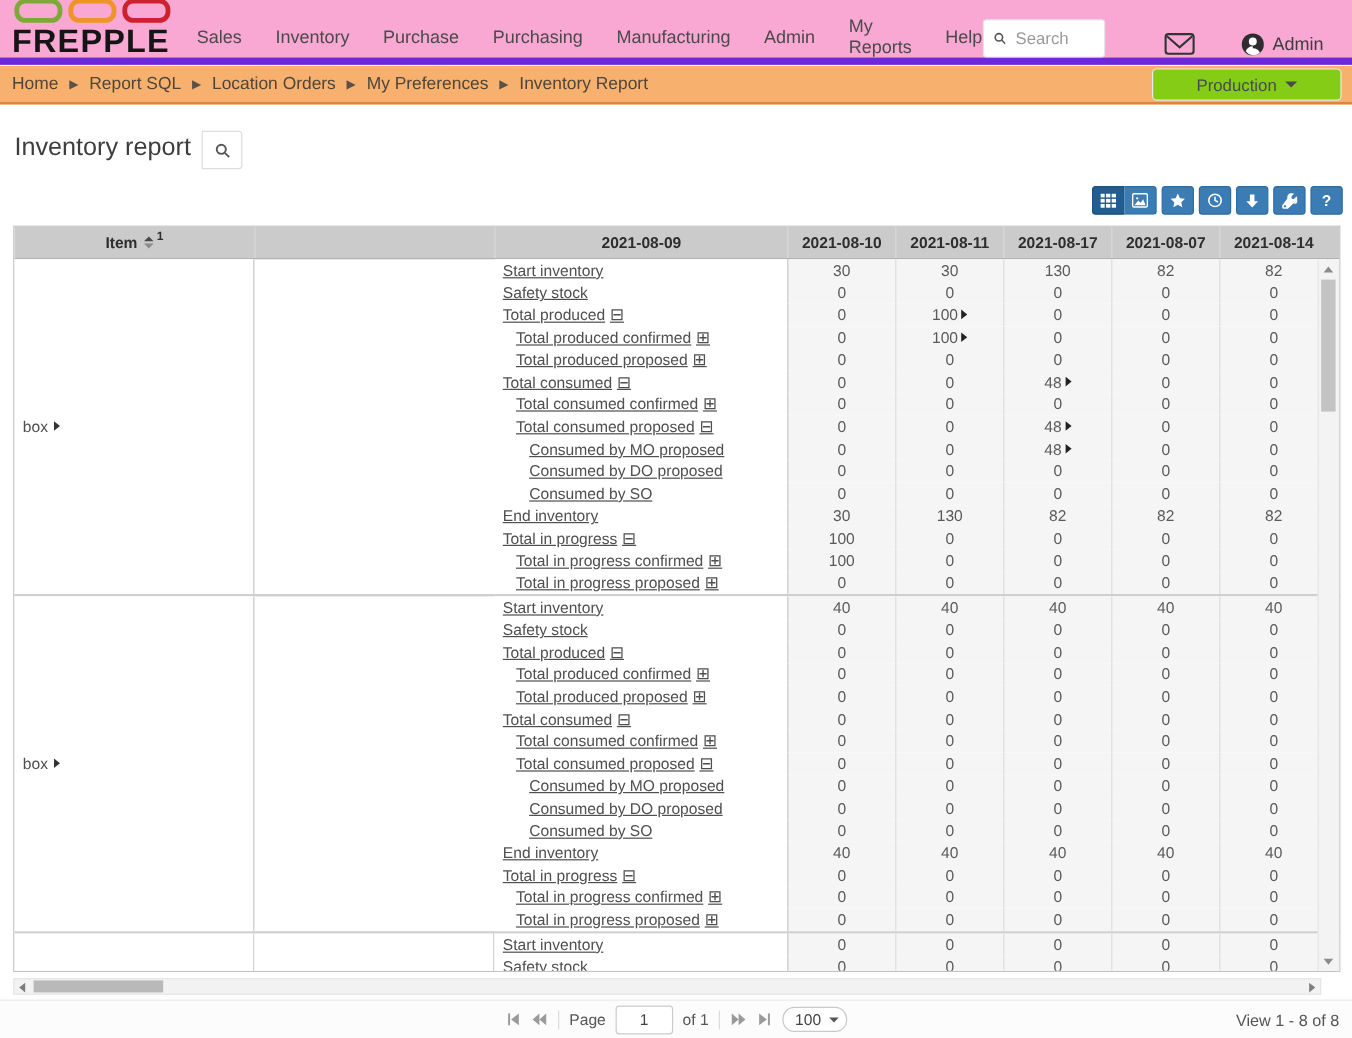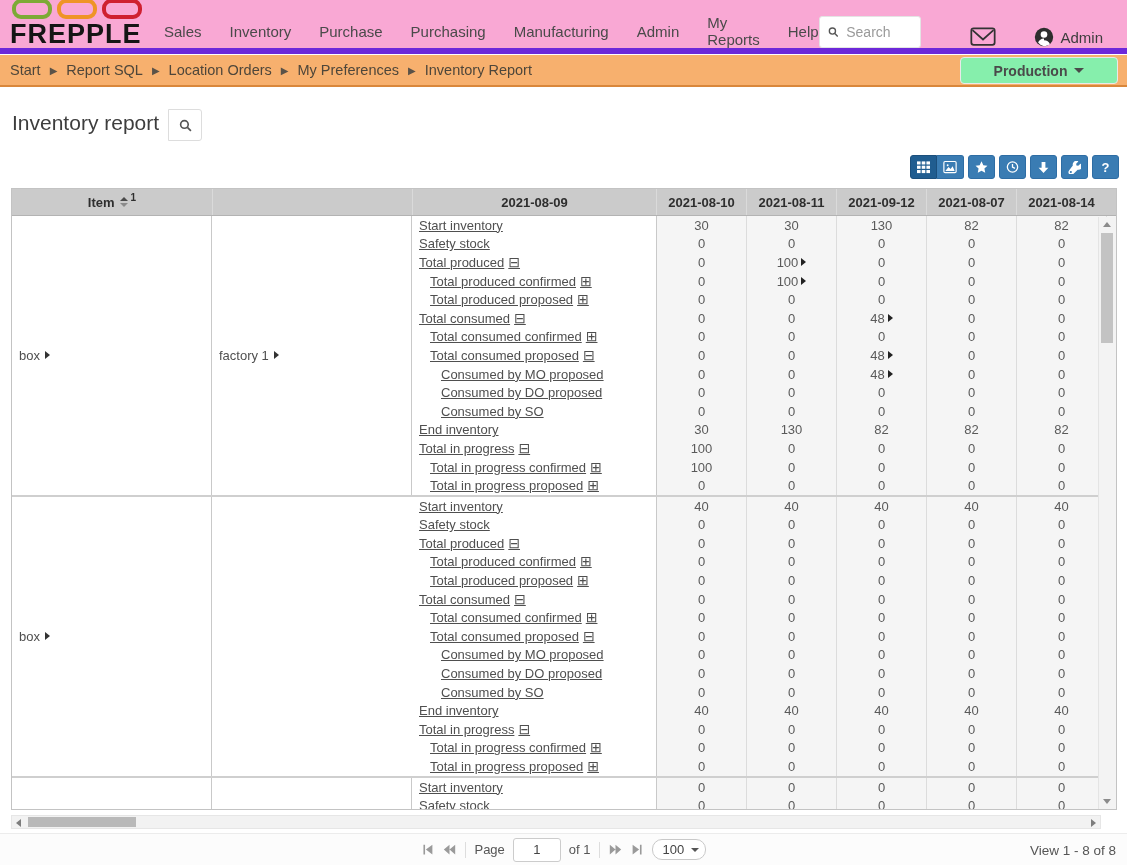--- a/index.html
+++ b/index.html
@@ -26,22 +26,22 @@
   .mailwrap{margin-right:36px;display:flex;align-items:center;}
   .userwrap{display:flex;align-items:center;gap:5px;margin-right:14px;}
   .userwrap .uname{font-size:15px;color:#3d3d3d;}
 
   
   .crumbbar{position:absolute;top:55px;left:0;width:100%;height:32px;background:#f7b06e;
     border-bottom:2px solid #d9873b;display:flex;align-items:center;box-sizing:border-box;padding:0 10px;}
   .crumbs{display:flex;align-items:center;gap:9px;font-size:14.5px;color:#4e463a;}
   .crumbs a{color:#4e463a;text-decoration:none;cursor:pointer;}
   .crumb-sep{font-size:10px;color:#5a5248;}
-  .scenario-btn{position:absolute;right:9px;top:2px;width:158px;height:27px;background:#86efac;border:1px solid #e9e9e9;
-    border-radius:4px;font-size:14px;color:#4a4a4a;display:flex;align-items:center;justify-content:center;gap:7px;cursor:pointer;font-weight:bold;}
+  .scenario-btn{position:absolute;right:9px;top:2px;width:158px;height:27px;background:#84cc16;border:1px solid #e9e9e9;
+    border-radius:4px;font-size:14px;color:#4a4a4a;display:flex;align-items:center;justify-content:center;gap:7px;cursor:pointer;}
   .caret-down{width:0;height:0;border-left:5px solid transparent;border-right:5px solid transparent;border-top:5px solid #4a4a4a;display:inline-block;}
 
   
   .page-title{position:absolute;left:12px;top:111px;font-size:21px;color:#3d3d3d;}
   .filtergroup{position:absolute;left:168px;top:109px;display:flex;height:32px;}
   .filtergroup input{width:122px;border:1px solid #ddd;border-right:none;border-radius:3px 0 0 3px;padding:0 9px;
     font-size:14px;color:#444;outline:none;font-family:inherit;}
   .filtergroup input::placeholder{color:#b5b5b5;}
   .filter-search-btn{width:34px;border:1px solid #ddd;border-radius:0 3px 3px 0;background:#fff;display:flex;
     align-items:center;justify-content:center;cursor:pointer;}
@@ -152,21 +152,21 @@
           <circle cx="12" cy="12" r="10" fill="#2d2d2d"></circle>
           <circle cx="12" cy="9.3" r="3.6" fill="#fff"></circle>
           <path d="M12 13.6c-3.1 0-5.6 1.9-6.4 4.4A9.95 9.95 0 0 0 12 22c2.45 0 4.7-.88 6.4-2.35-.8-2.5-3.3-4.05-6.4-4.05z" fill="#fff"></path>
         </svg>
       <span class="uname">Admin</span>
     </div>
   </div>
 
   <div class="crumbbar">
     <div class="crumbs">
-        <a>Start</a>
+        <a>Home</a>
         <span class="crumb-sep">▶</span>
         <a>Report SQL</a>
         <span class="crumb-sep">▶</span>
         <a>Location Orders</a>
         <span class="crumb-sep">▶</span>
         <a>My Preferences</a>
         <span class="crumb-sep">▶</span>
         <a>Inventory Report</a>
       </div>
     <button class="scenario-btn">
@@ -241,32 +241,28 @@
           <span class="sorts">
             <i class="tri up"></i>
             <i class="tri dn"></i>
           </span>
           <span class="supnum">1</span>
         </div>
         <div class="th"></div>
         <div class="th">2021-08-09</div>
         <div class="th">2021-08-10</div>
         <div class="th">2021-08-11</div>
-        <div class="th">2021-09-12</div>
+        <div class="th">2021-08-17</div>
         <div class="th">2021-08-07</div>
         <div class="th">2021-08-14</div>
       </div>
     <div>
         <div class="tgroup">
           <div class="cell-rowhead" style="grid-row: 1 / span 15;">
             <span>box</span>
-            <span class="drill"></span>
-          </div>
-          <div class="cell-rowhead" style="grid-area: 1 / 2 / span 15;">
-            <span>factory 1</span>
             <span class="drill"></span>
           </div>
           <div class="lcell" style="grid-area: 1 / 3; padding-left: 7px;">
             <span>Start inventory</span>
           </div>
           <div class="vcell firstval" style="grid-area: 1 / 4;">
             <span>30</span>
           </div>
           <div class="vcell" style="grid-area: 1 / 5;">
             <span>30</span>

